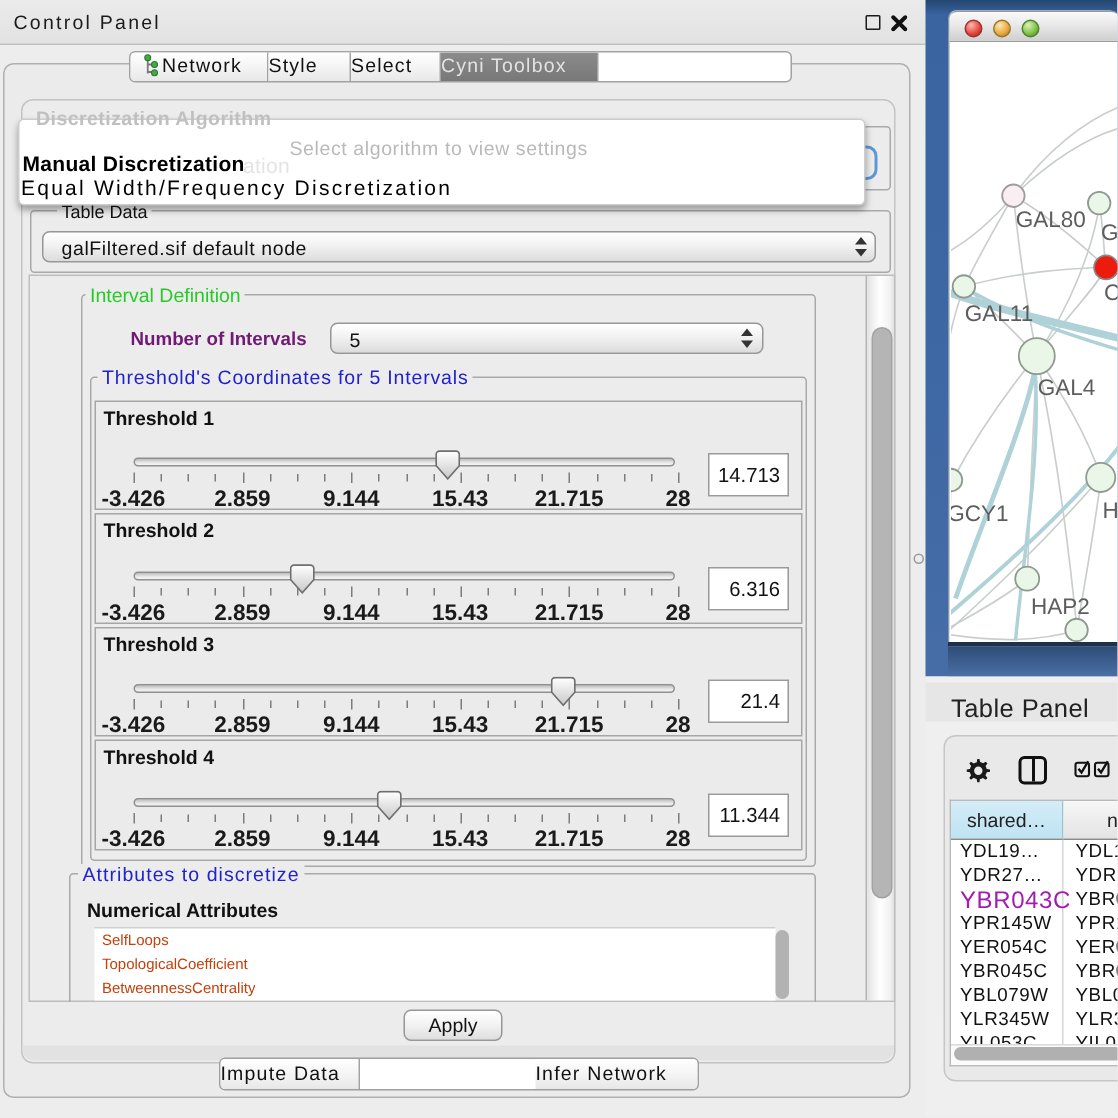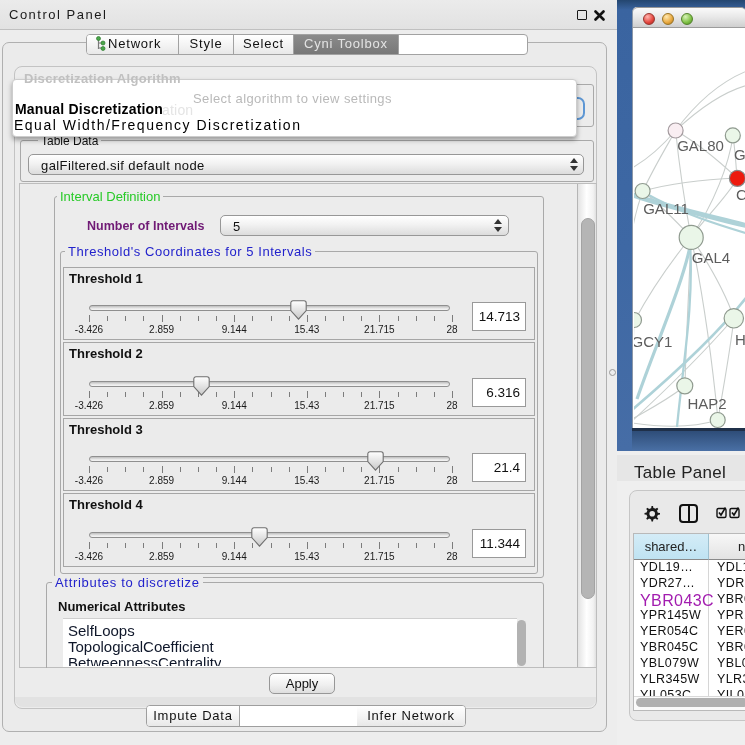--- a/index.html
+++ b/index.html
@@ -8,24 +8,24 @@
 .bold{font-weight:bold}
 .combo{position:absolute;border:1px solid #979797;border-radius:5px;background:linear-gradient(180deg,#ffffff 0%,#f2f2f2 45%,#dcdcdc 100%);font-size:13px;color:#111}
 .combo .ctext{position:absolute;left:12px;top:2px;line-height:17px}
 .arrows{position:absolute;width:9px;color:#333}
 .arrows .up,.arrows .dn{position:absolute;width:0;height:0;border-left:4px solid transparent;border-right:4px solid transparent}
 .arrows .up{border-bottom:5px solid #333;top:0}
 .arrows .dn{border-top:5px solid #333;top:8px}
 .tbox{position:absolute;border:1px solid #a6a6a6;background:#ebebeb}
 .track{position:absolute;height:4px;border:1px solid #8f8f8f;border-radius:3px;background:linear-gradient(180deg,#bdbdbd,#e8e8e8 60%,#f5f5f5)}
 .vbox{position:absolute;width:47px;height:27px;background:#fff;border:1px solid #999;font-size:13.5px;color:#111;text-align:right;line-height:27px;padding-right:5px}
-.ticklbl{position:absolute;font-size:10px;font-weight:normal;color:#1a1a1a;transform:translateX(-50%);white-space:nowrap}
-.tabseg{position:absolute;top:0;height:100%;box-sizing:border-box;border-right:1px solid #a2a2a2;background:linear-gradient(180deg,#ffffff,#f2f2f2 60%,#e8e8e8);color:#111;text-align:center;font-size:13px;letter-spacing:.8px}
+.ticklbl{position:absolute;font-size:15px;font-weight:bold;color:#1a1a1a;transform:translateX(-50%);white-space:nowrap}
+.tabseg{position:absolute;top:0;height:100%;box-sizing:border-box;border-right:1px solid #a2a2a2;background:linear-gradient(180deg,#ffffff,#f2f2f2 60%,#e8e8e8);color:#111;text-align:left;font-size:13px;letter-spacing:.8px}
 .tabseg.sel{background:linear-gradient(180deg,#8b8b8b,#787878);color:#e3e3e3}
-.row{position:absolute;font-size:15px;color:#0f172a;white-space:nowrap}
+.row{position:absolute;font-size:10px;color:#c2410c;white-space:nowrap}
 </style></head>
 <body>
 
 <div class="abs" style="left:0;top:0;width:617px;height:745px;background:#ededed"></div>
 <div class="abs" style="left:0;top:0;width:617px;height:29px;background:linear-gradient(180deg,#ebebeb,#e2e2e2);border-bottom:1px solid #c0c0c0"></div>
 <div class="abs" style="left:9px;top:7px;font-size:13px;letter-spacing:1.5px;color:#1a1a1a">Control Panel</div>
 <div class="abs" style="left:577px;top:10px;width:8px;height:8px;border:1.6px solid #1a1a1a;border-radius:1px"></div>
 <svg class="abs" style="left:594px;top:10px" width="11" height="11" viewBox="0 0 11 11">
     <path d="M1.5 1.5 L9.5 9.5 M9.5 1.5 L1.5 9.5" stroke="#111" stroke-width="2.6" stroke-linecap="round"></path>
   </svg>

